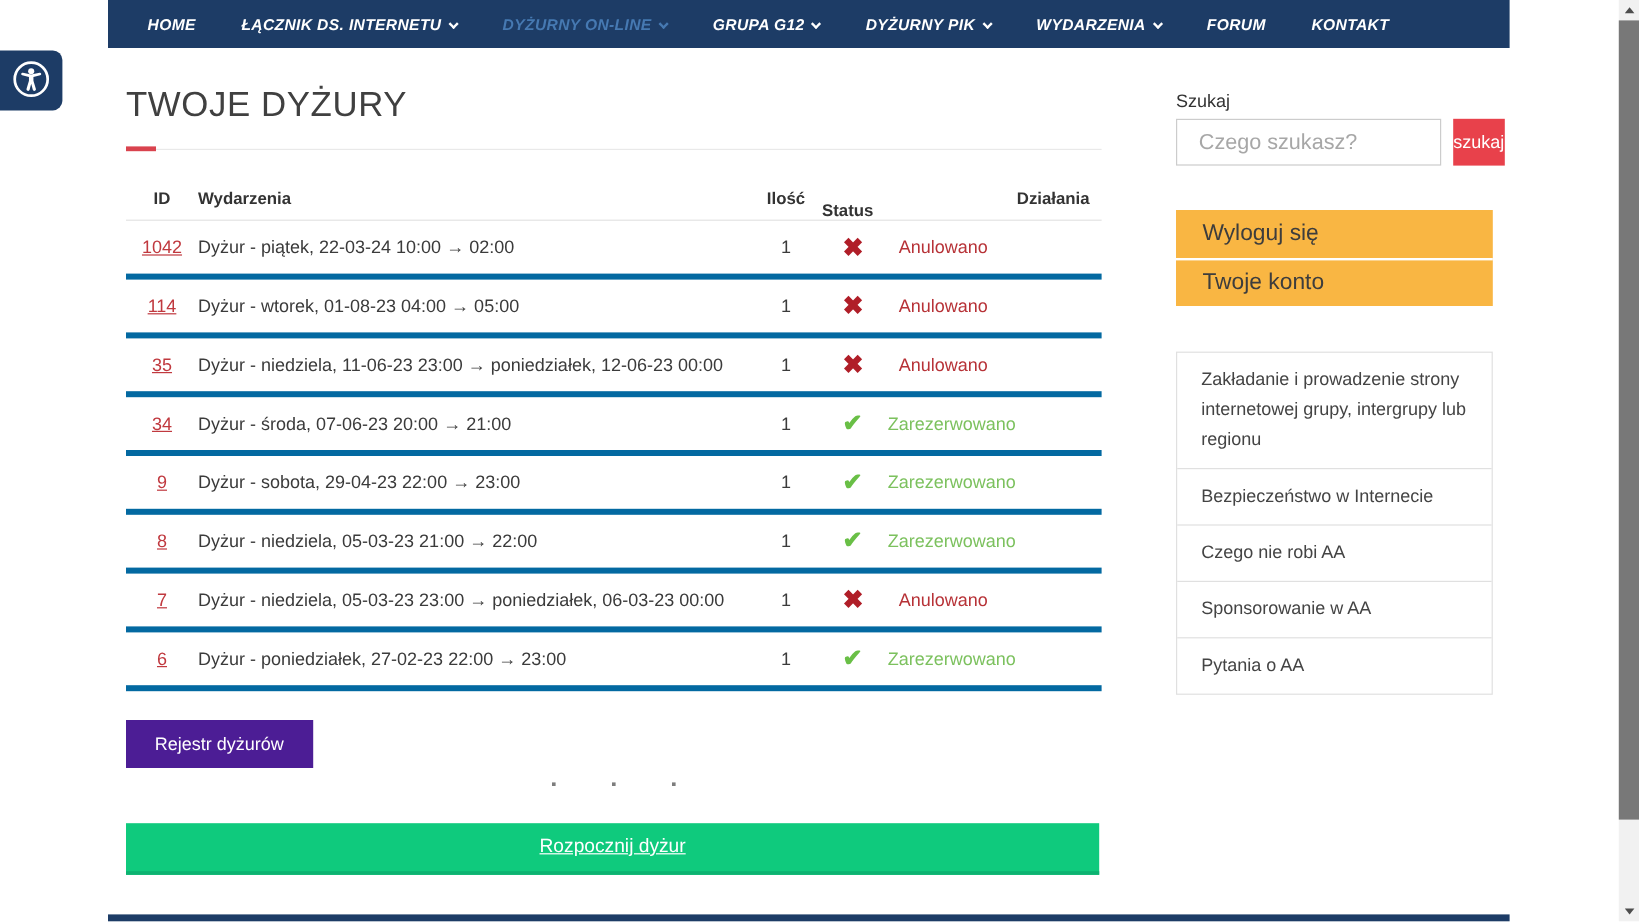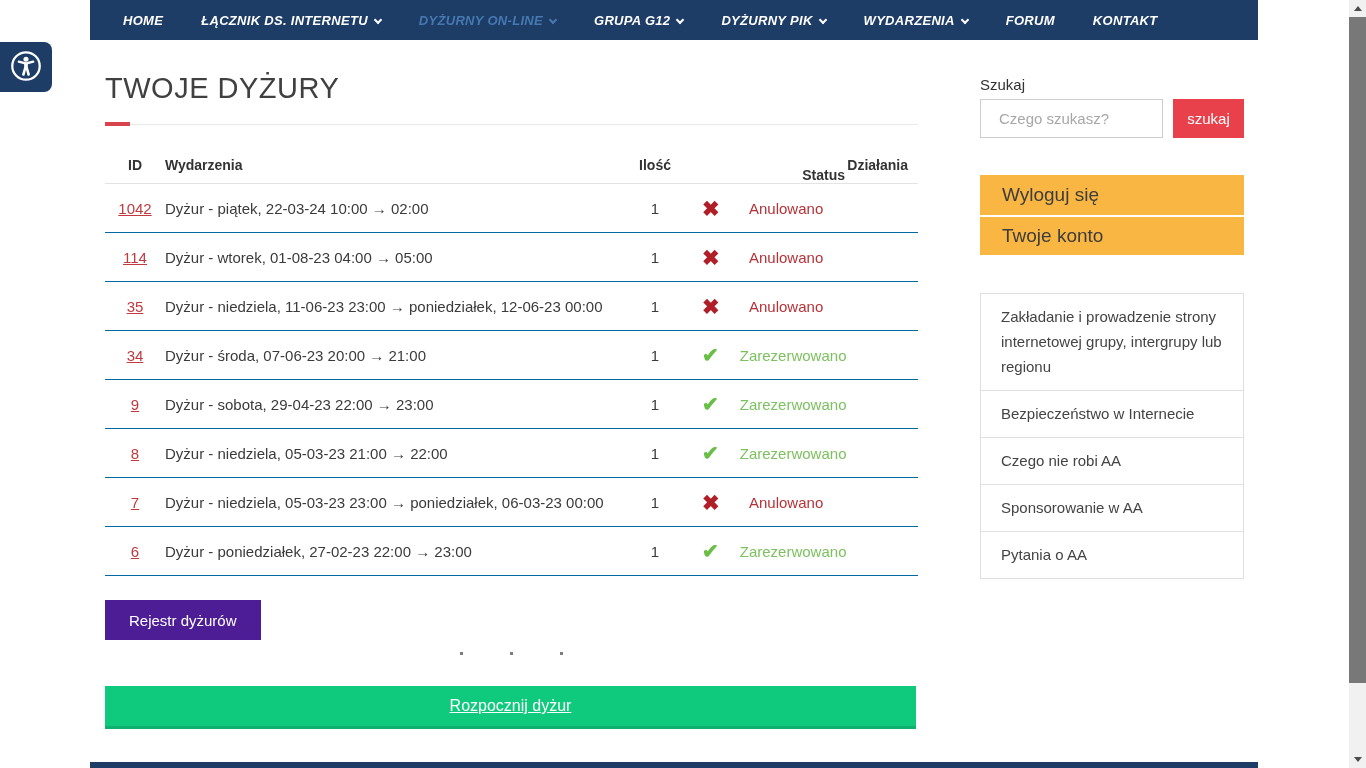--- a/index.html
+++ b/index.html
@@ -28,25 +28,25 @@
     padding-top: 14px; }
   .title-rule { position: relative; margin-top: 17px; height: 4px; }
   .title-rule .grayline { position: absolute; left: 0; right: 0; top: 2px; height: 1px; background: #e9e9e9; }
   .title-rule .redseg { position: absolute; left: 0; top: 0; width: 25px; height: 4px; background: #d9434e; }
 
   
   .duty-table { margin-top: 20px; }
   .thead, .trow { display: grid; grid-template-columns: 60px 460px 60px 160px 73px; align-items: center; }
   .thead { height: 38px; font-size: 14px; font-weight: 700; color: #333;
     border-bottom: 1px solid #e3e3e3; }
-  .trow { height: 49px; border-bottom: 1px solid #0369a1; font-size: 15px; color: #3b3b3b; }
+  .trow { height: 49px; border-bottom: 5px solid #0369a1; font-size: 15px; color: #3b3b3b; }
   .cell.id { text-align: center; }
   .cell.qty { text-align: center; }
   .cell.actions { text-align: right; padding-right: 10px; }
-  .thead .cell.status { text-align: right; margin-top: 21px; }
+  .thead .cell.status { text-align: left; margin-top: 21px; }
   .trow .cell.status { display: flex; align-items: center; padding-left: 17px; gap: 21px; }
   .id-link { color: #c0393f; text-decoration: underline; font-size: 15px; cursor: pointer; }
   .status-icon { display: inline-block; width: 26px; line-height: 1; }
   .trow.cancelled .status-icon::before { content: "✖"; color: #b01e28; font-size: 21px; font-weight: 700; }
   .trow.reserved  .status-icon::before { content: "✔"; color: #69bf46; font-size: 20px; font-weight: 700; }
   .trow.cancelled .status-text { color: #b73237; }
   .trow.reserved  .status-text { color: #7cc15e; }
 
   .register-btn { margin-top: 24px; height: 40px; padding: 0 24px; background: #4c1d95;
     color: #fff; font-size: 15px; font-family: "Liberation Sans", sans-serif;
@@ -56,22 +56,22 @@
   .dot { width: 3px; height: 3px; background: #7d7d7d; }
 
   .green-bar { margin-top: 31px; width: 811px; height: 43px; background: #0fca7d;
     border-bottom: 3px solid #0db271; display: flex; align-items: center; justify-content: center; }
   .green-bar a { color: #fff; font-size: 16px; text-decoration: underline; cursor: pointer; }
 
   
   .sidebar { position: absolute; left: 980px; top: 76px; width: 264px; }
   .search-label { font-size: 15px; color: #333; margin-bottom: 6px; }
   .search-row { display: flex; }
-  .search-input { width: 183px; height: 39px; border: 1px solid #ccc; padding: 0 10px 0 18px;
-    font-size: 15px; color: #333; font-family: "Liberation Sans", sans-serif; outline: none; }
+  .search-input { width: 221px; height: 39px; border: 1px solid #ccc; padding: 0 10px 0 18px;
+    font-size: 18px; color: #333; font-family: "Liberation Sans", sans-serif; outline: none; }
   .search-input::placeholder { color: #a7a7a7; }
   .search-btn { margin-left: 10px; width: 71px; height: 39px; background: #e8414b; color: #fff;
     font-size: 15px; border: none; cursor: pointer; font-family: "Liberation Sans", sans-serif; }
 
   .account-box { margin-top: 37px; background: #f9b643; }
   .account-item { height: 40px; display: flex; align-items: center; padding-left: 22px;
     font-size: 19px; color: #3d3d3d; cursor: pointer; }
   .account-item + .account-item { border-top: 2px solid #fff; }
 
   .links-box { margin-top: 38px; border: 1px solid #e0e0e0; }

